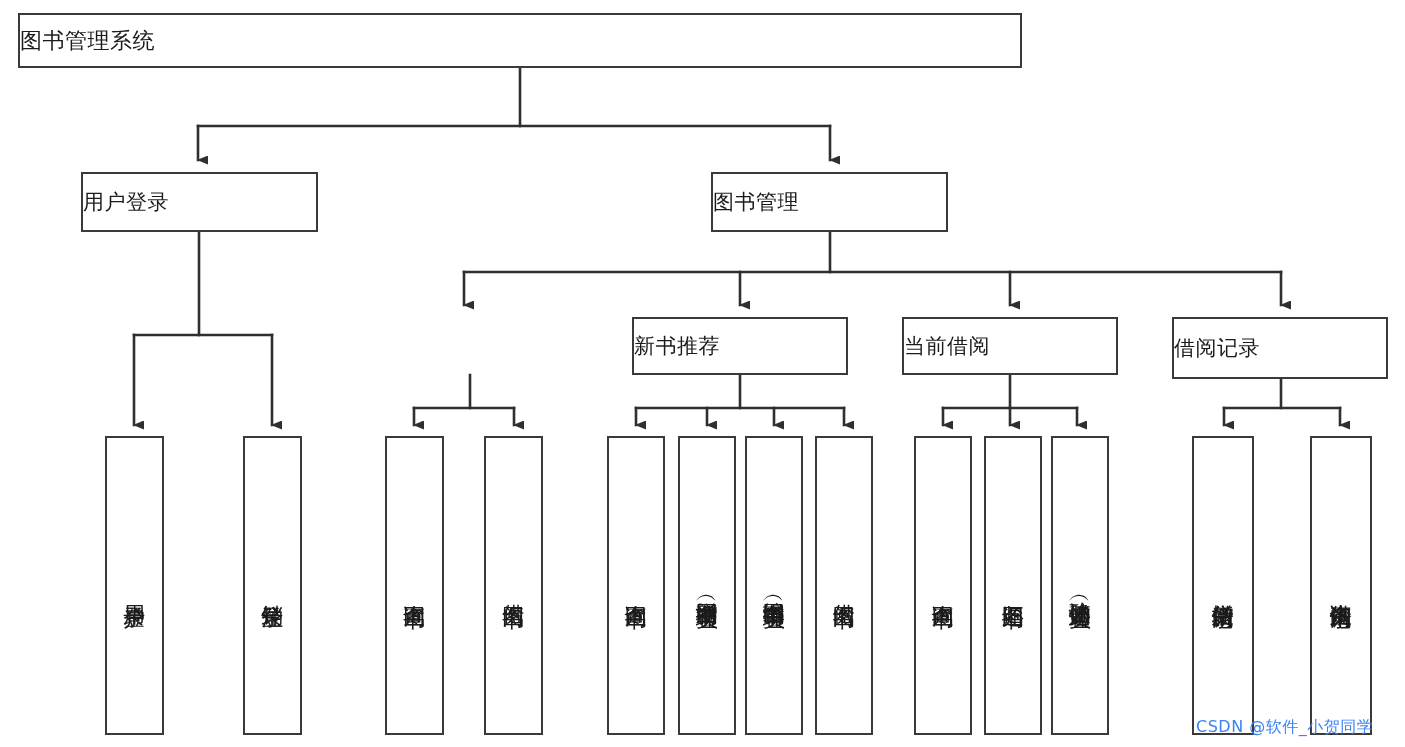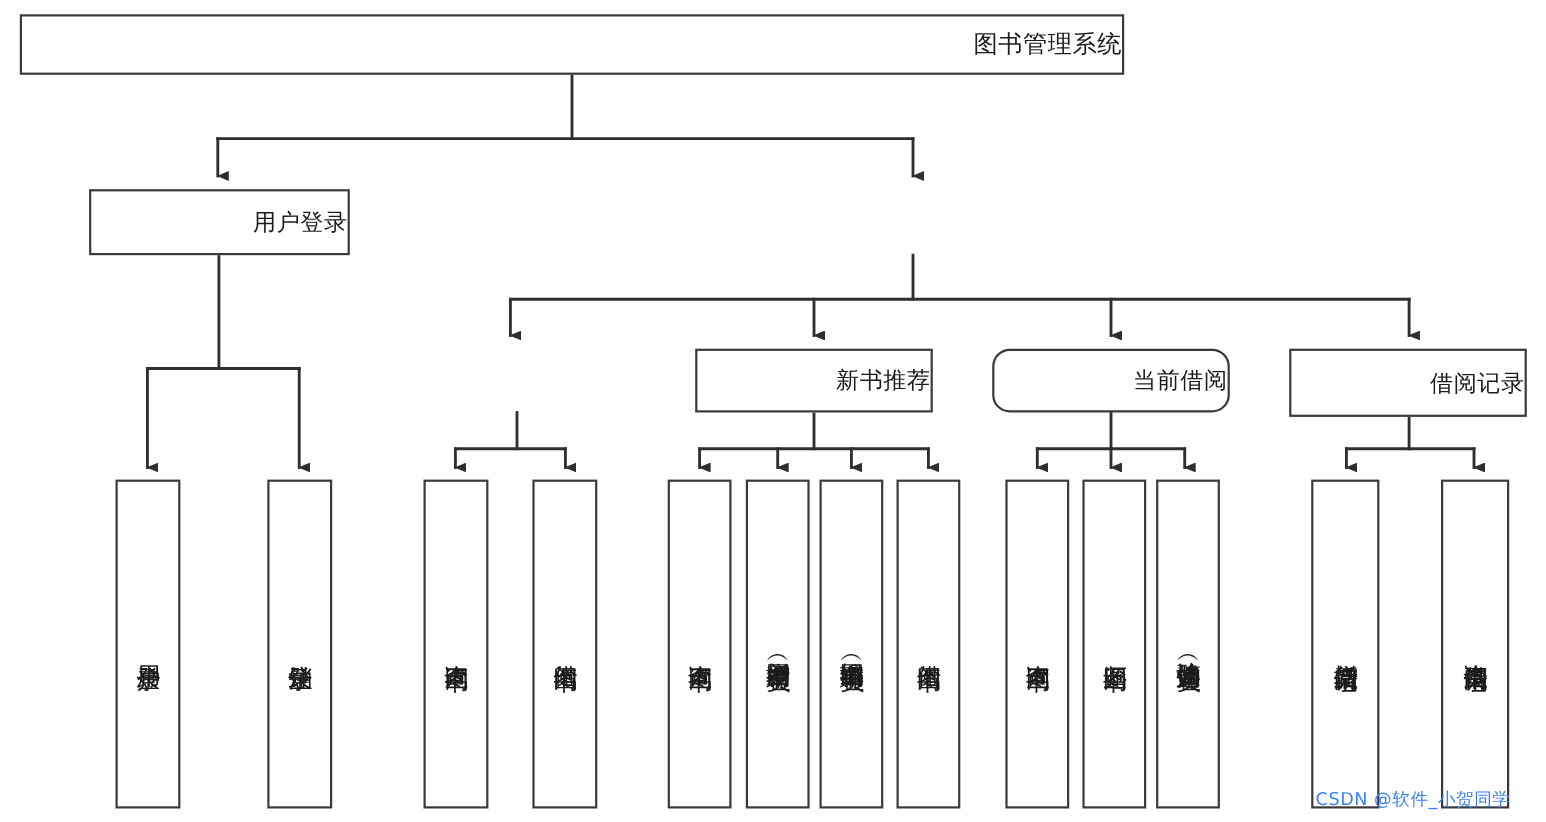--- a/index.html
+++ b/index.html
@@ -28,21 +28,21 @@
     height: 747px;
     pointer-events: none;
   }
   .node {
     position: absolute;
     box-sizing: border-box;
     background: #ffffff;
     border: 2px solid #3a3a3a;
     display: flex;
     align-items: center;
-    justify-content: flex-end;
+    justify-content: flex-start;
     color: #1b1b1b;
   }
   .node .label {
     display: block;
     text-align: center;
     line-height: 1.18;
     white-space: pre;
   }
   
   .node.horiz .label {
@@ -131,25 +131,28 @@
     </g>
   </svg>
 
   <div class="node horiz root" style="left:18px; top:13px; width:1004px; height:55px;">
     <span class="label">图书管理系统</span>
   </div>
 
   <div class="node horiz" style="left:81px; top:172px; width:237px; height:60px;">
     <span class="label">用户登录</span>
   </div>
+  <div class="node horiz" style="left:711px; top:172px; width:237px; height:60px;">
+    <span class="label">图书管理</span>
+  </div>
 
   <div class="node horiz" style="left:632px; top:317px; width:216px; height:58px;">
     <span class="label">新书推荐</span>
   </div>
-  <div class="node horiz" style="left:902px; top:317px; width:216px; height:58px;border-radius:16px;">
+  <div class="node horiz" style="left:902px; top:317px; width:216px; height:58px;">
     <span class="label">当前借阅</span>
   </div>
   <div class="node horiz" style="left:1172px; top:317px; width:216px; height:62px;">
     <span class="label">借阅记录</span>
   </div>
 
   <div class="node vert" style="left:105px; top:436px; width:59px; height:299px;">
     <span class="label">用户登录</span>
   </div>
   <div class="node vert" style="left:243px; top:436px; width:59px; height:299px;">

